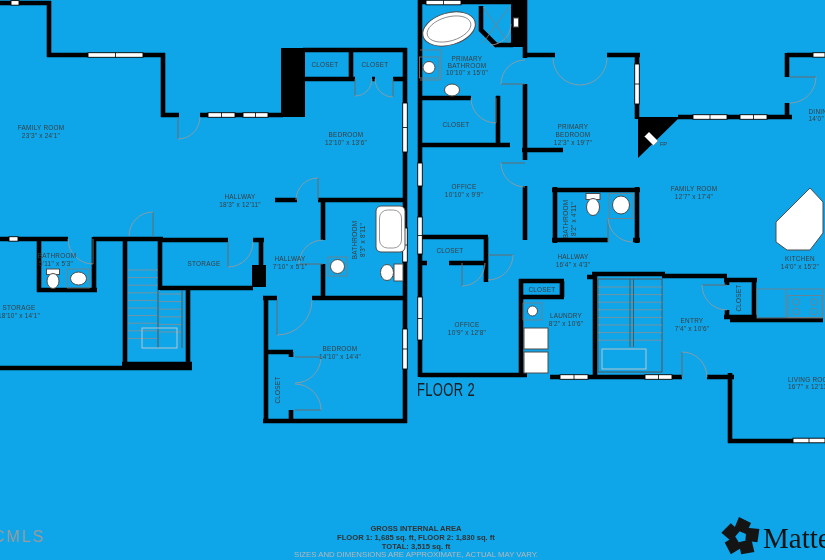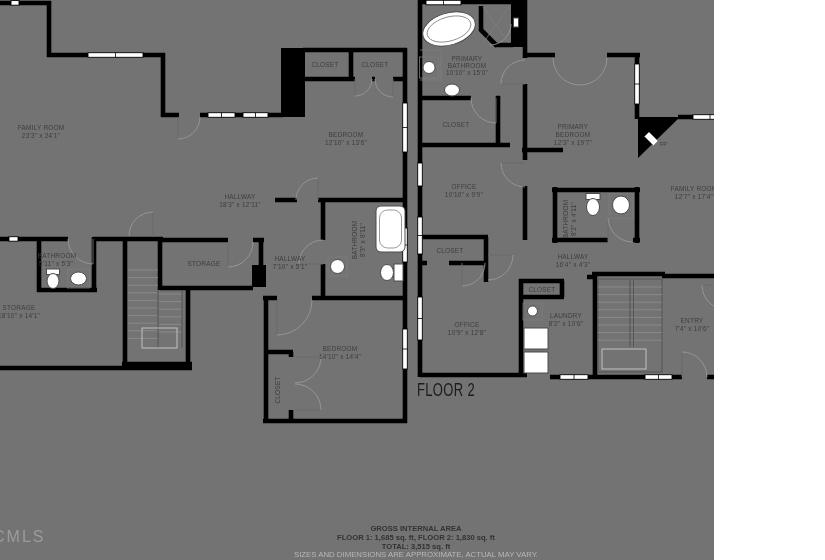--- a/index.html
+++ b/index.html
@@ -1,16 +1,16 @@
 <!DOCTYPE html>
 <html><head>
 <meta charset="utf-8">
 <style>
   html,body{margin:0;padding:0;background:#fff;}
-  #stage{position:relative;width:714px;height:560px;overflow:hidden;background:#737373;
+  #stage{position:relative;width:825px;height:560px;overflow:hidden;background:#0ea5e9;
          font-family:"Liberation Sans",sans-serif;}
   svg{position:absolute;left:0;top:0;}
   .wall{fill:none;stroke:#000;stroke-width:4.6;}
   .thin{fill:none;stroke:#555;stroke-width:1;}
   .tread{fill:none;stroke:#8f8f8f;stroke-width:0.8;}
   .ghost{fill:none;stroke:#c9c9c9;stroke-width:0.9;}
   .win{fill:#fff;stroke:#000;stroke-width:0.9;}
   .windiv{fill:none;stroke:#000;stroke-width:0.8;}
   .leaf{fill:none;stroke:#6a6a6a;stroke-width:1;}
   .arc{fill:none;stroke:#9b9b9b;stroke-width:0.85;}

